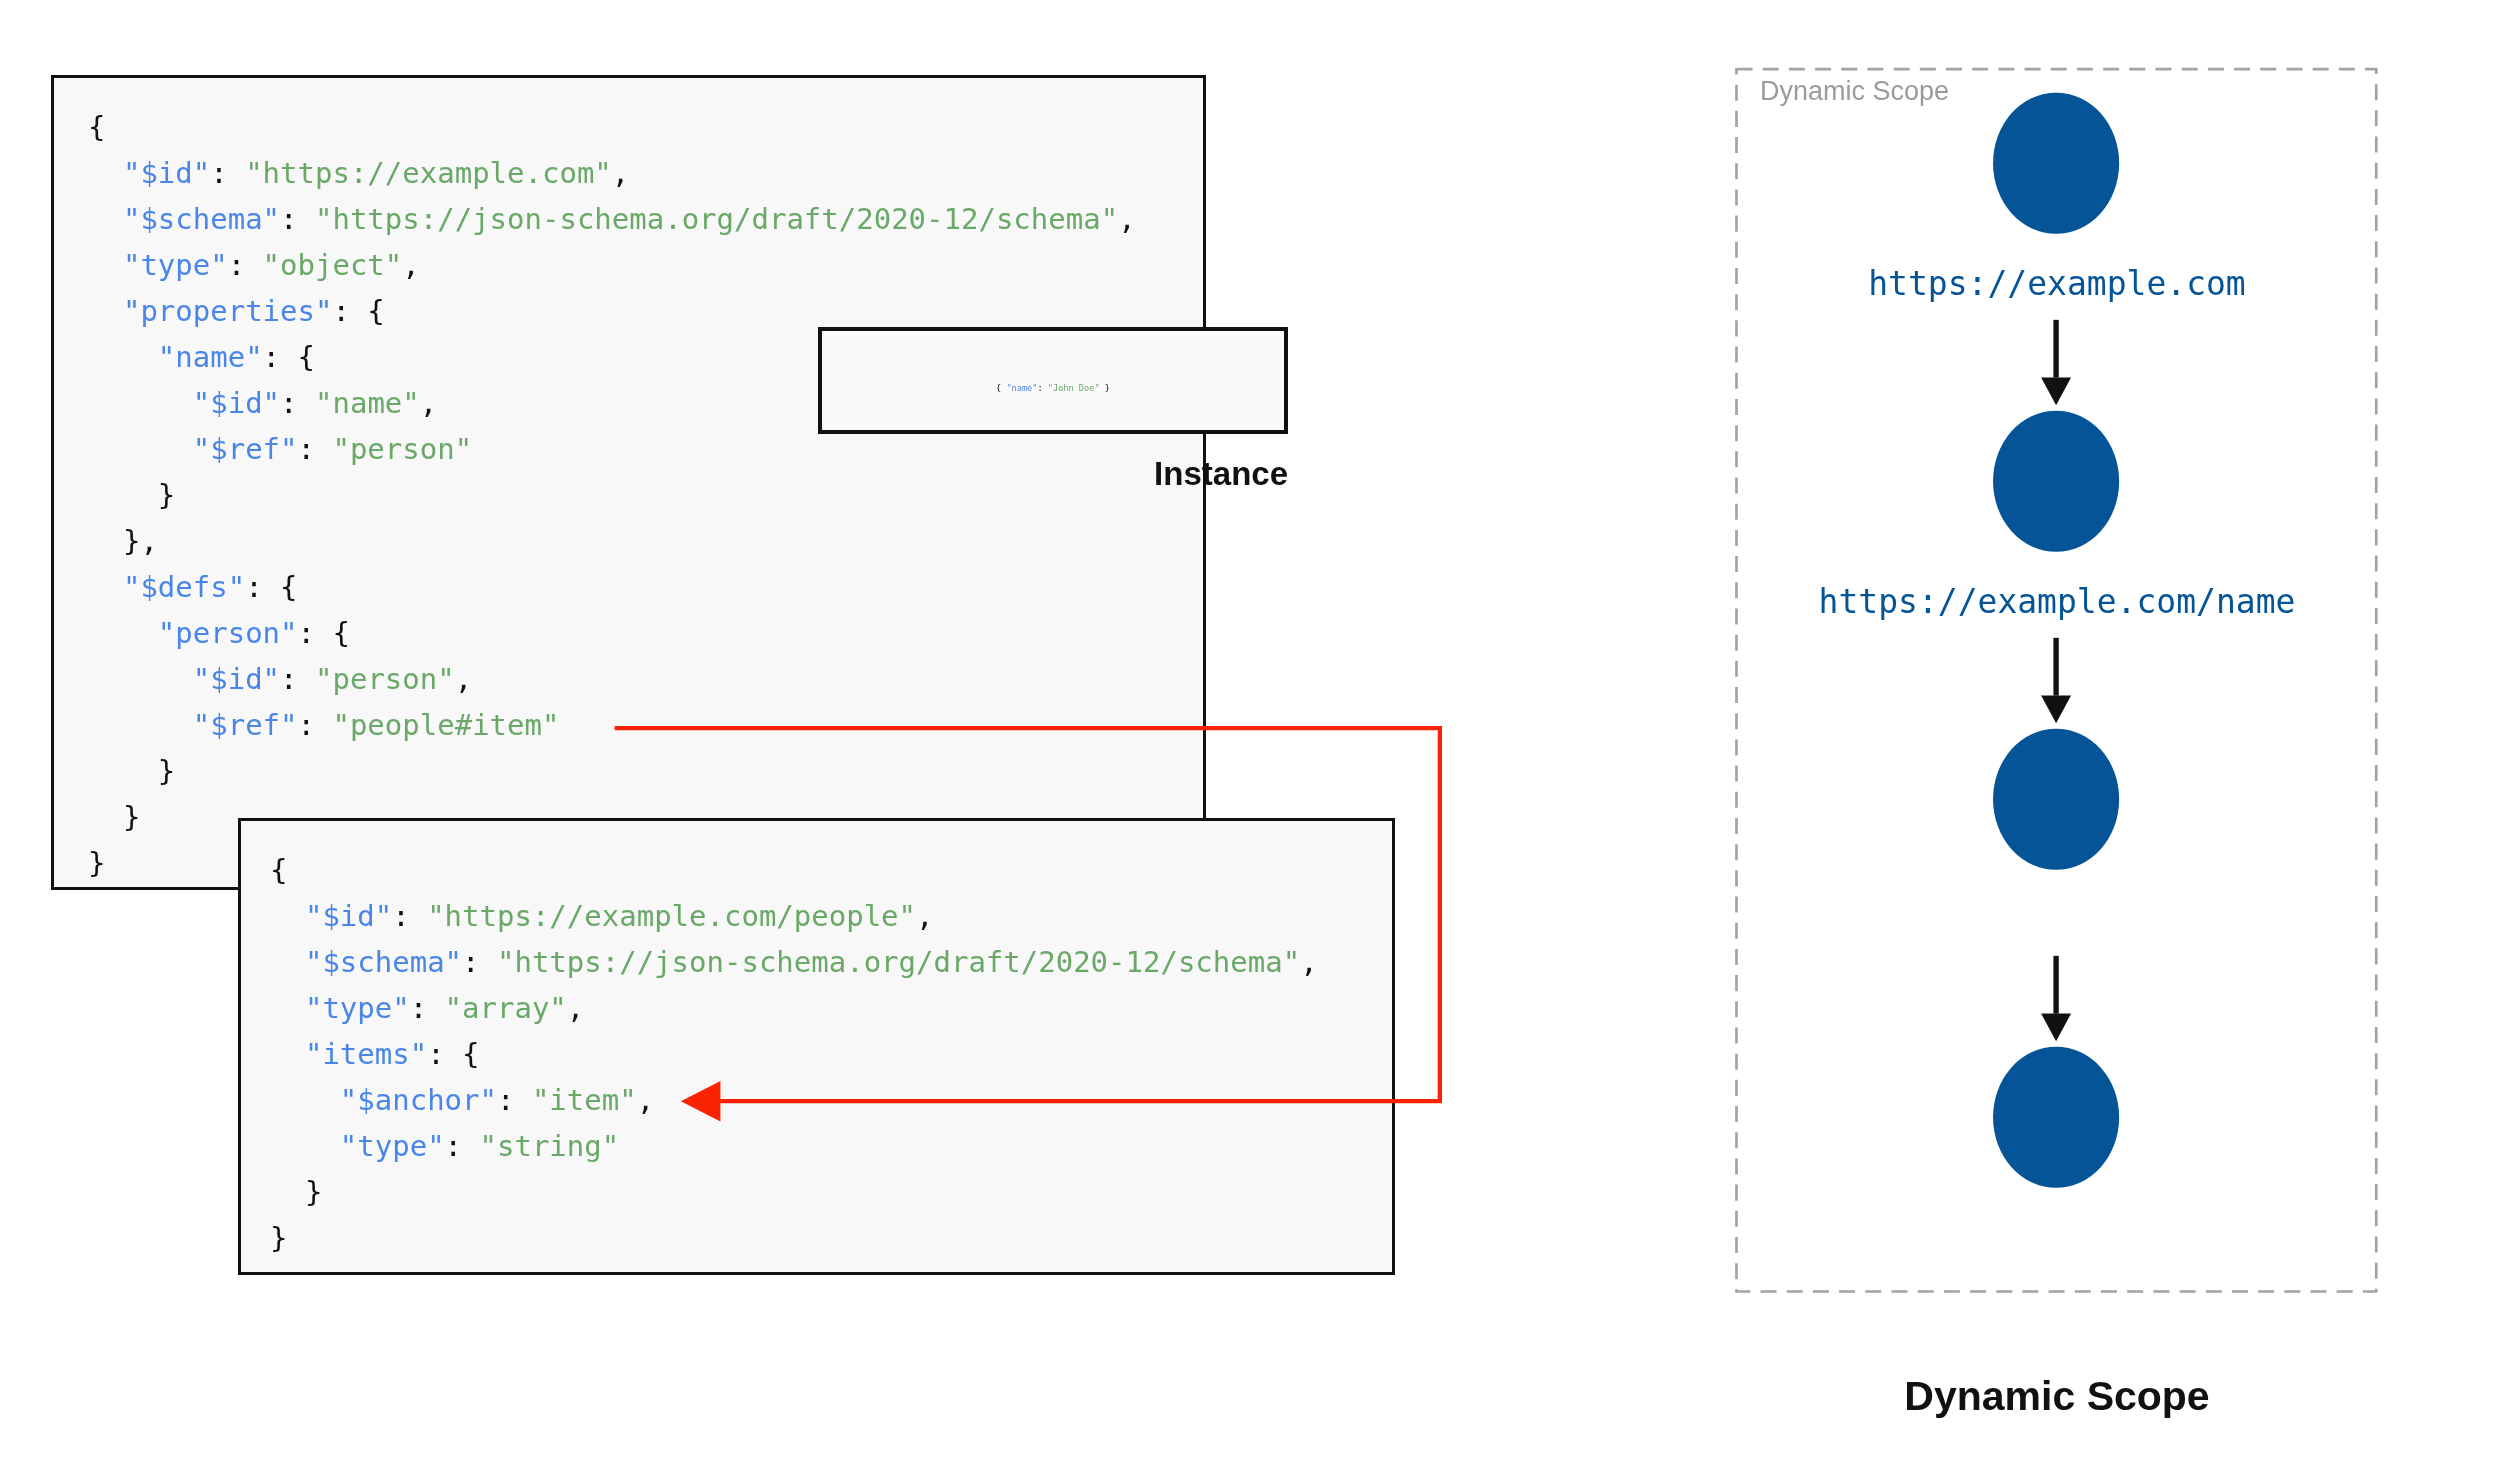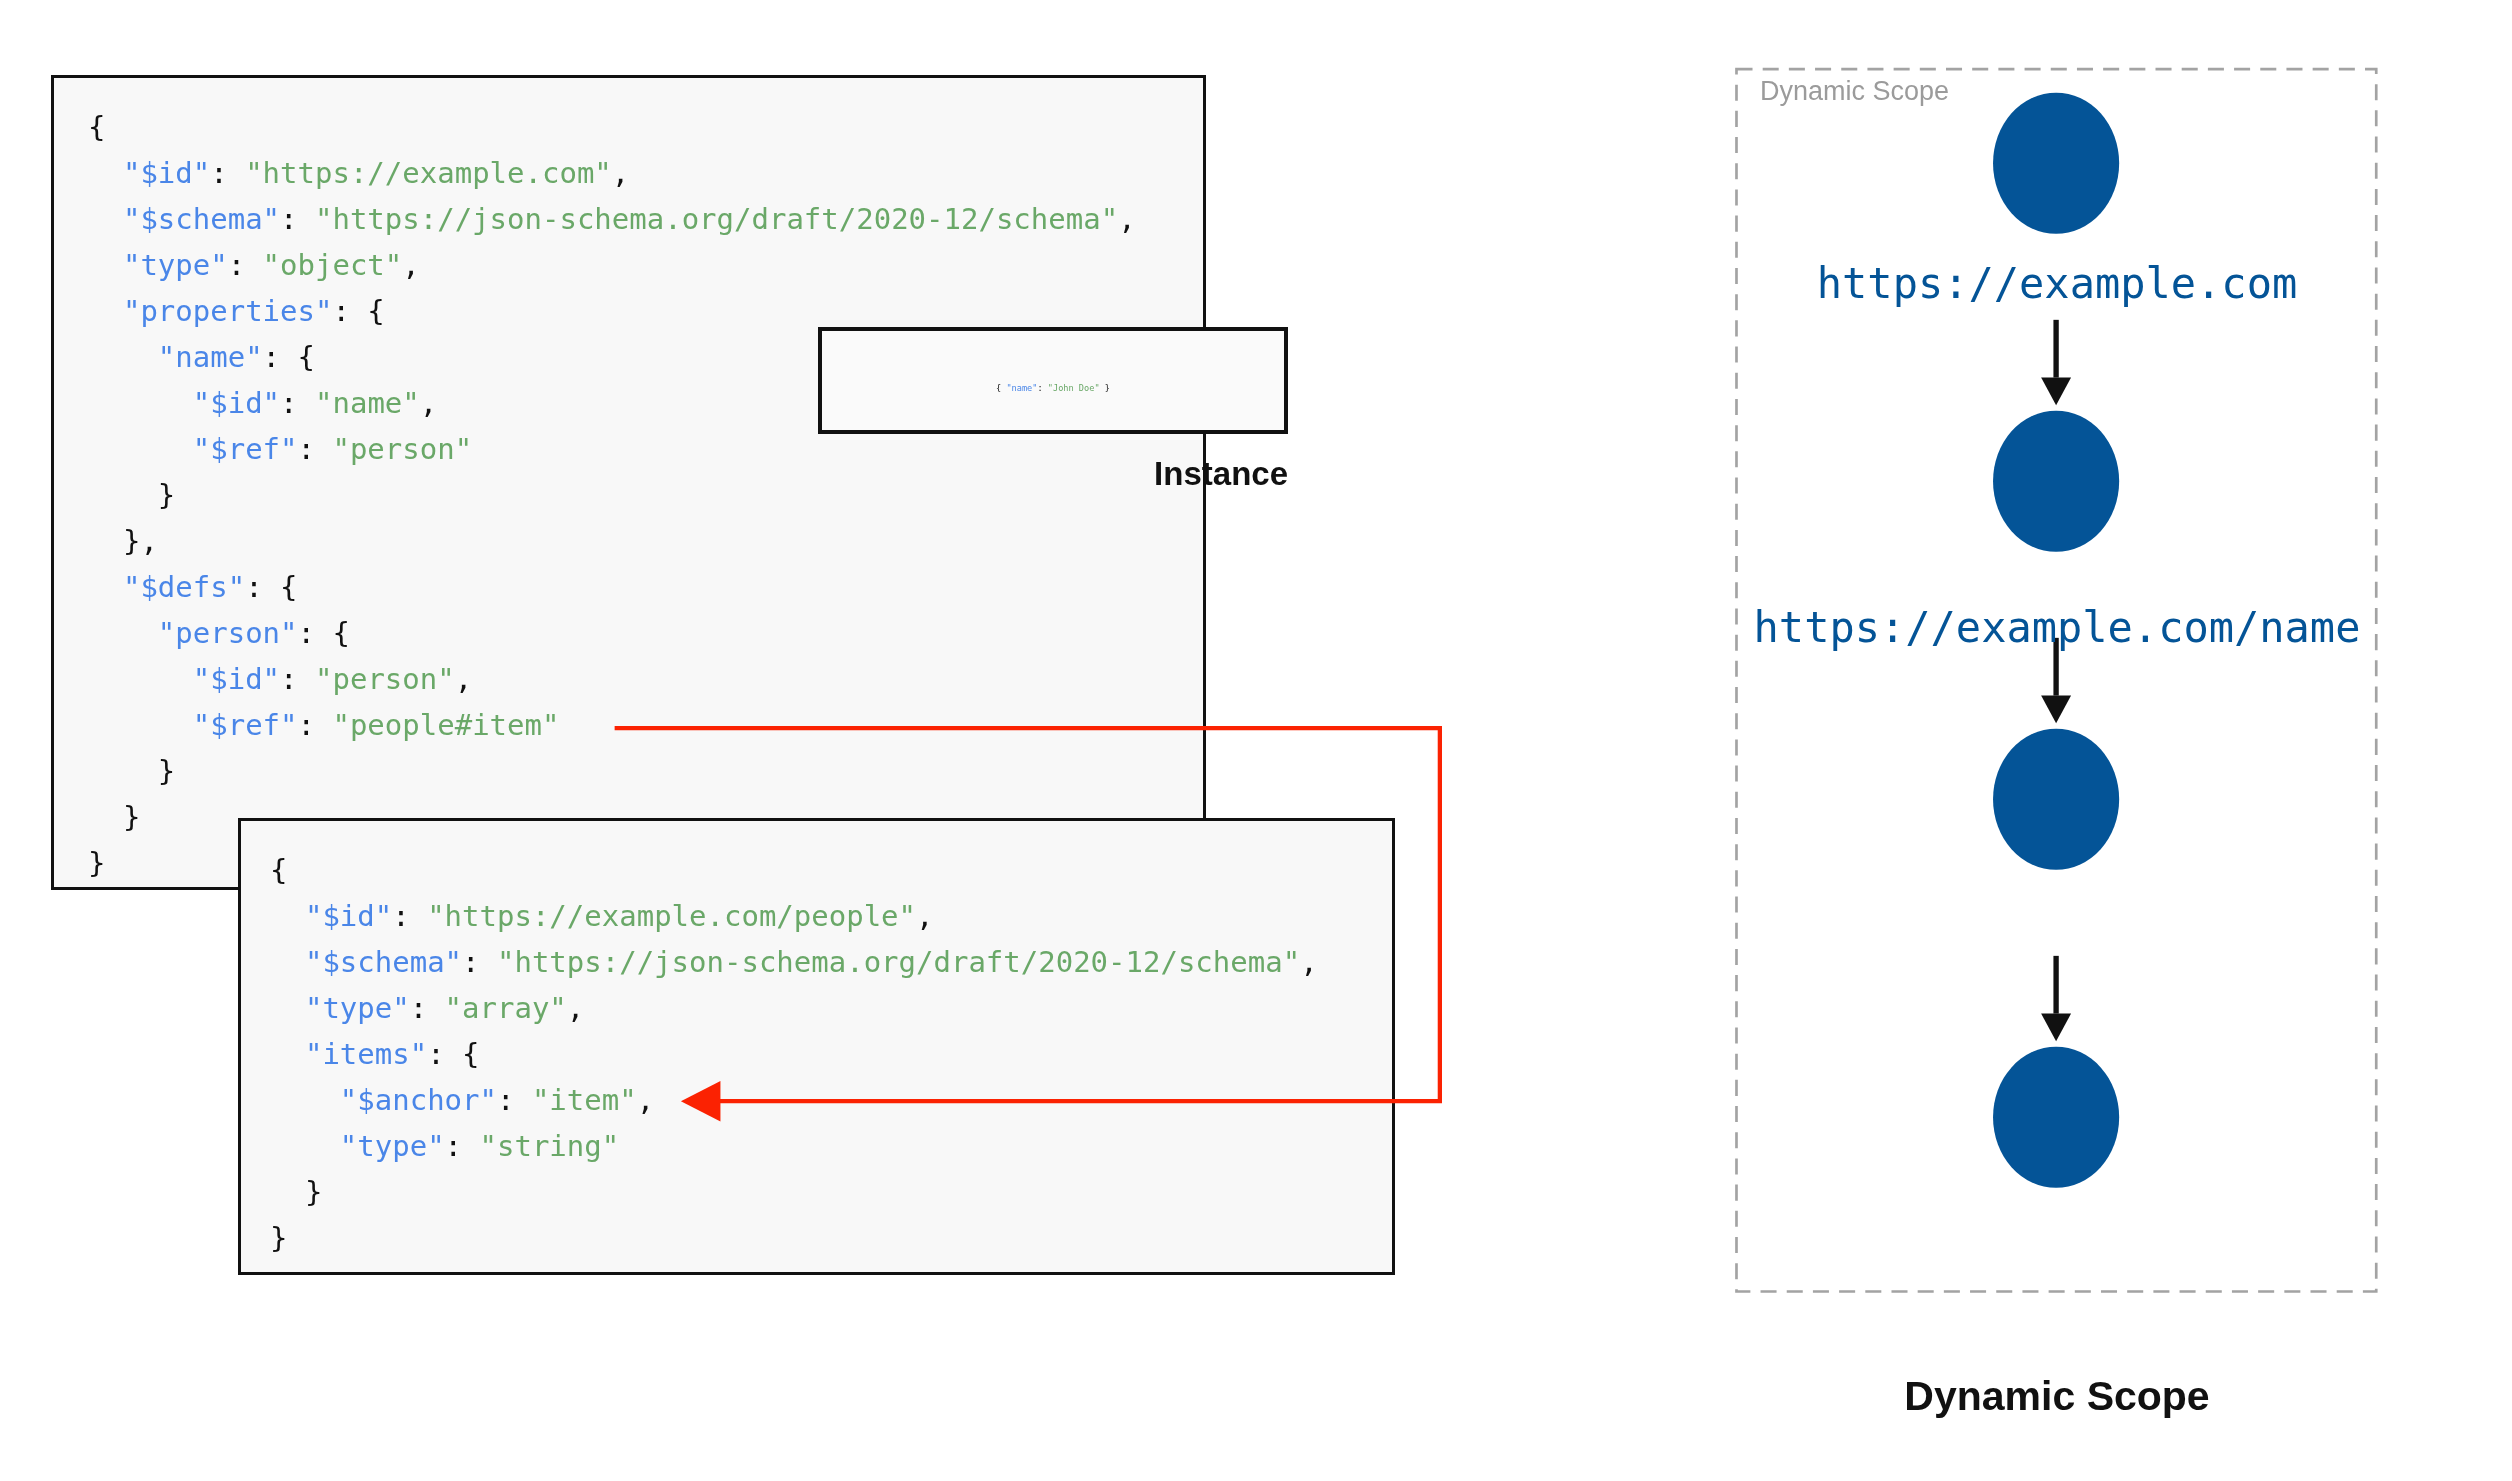--- a/index.html
+++ b/index.html
@@ -27,21 +27,21 @@
                   font-size:33px;font-weight:bold;z-index:2;}
   .overlay{position:absolute;left:0;top:0;width:2512px;height:1482px;pointer-events:none;}
   .red-path{fill:none;stroke:var(--arrow);stroke-width:8px;}
   .red-head{fill:var(--arrow);}
   .scope-rect{fill:none;stroke:var(--scopeline);stroke-width:5px;stroke-dasharray:30 19;}
   .node-circle{fill:var(--node);}
   .black-shaft{stroke:var(--text);stroke-width:10px;}
   .black-head{fill:var(--text);}
   .scope-title{position:absolute;left:1760px;top:76px;font-size:27px;color:var(--scopelabel);z-index:2;}
   .url-label{position:absolute;left:1737px;width:640px;text-align:center;
-             font-family:"DejaVu Sans Mono",monospace;font-size:42px;line-height:41px;
+             font-family:"DejaVu Sans Mono",monospace;font-size:33px;line-height:41px;
              color:var(--node);z-index:2;}
   .footer-left{position:absolute;left:114px;top:1368px;white-space:nowrap;z-index:2;}
   .footer-left .lbl{font-size:40px;font-weight:bold;font-family:"Liberation Sans",sans-serif;}
   .footer-left .url{font-size:43px;font-family:"DejaVu Sans Mono",monospace;font-weight:normal;color:var(--text);}
   .footer-right{position:absolute;left:1737px;top:1373px;width:640px;text-align:center;
                 font-size:41px;font-weight:bold;z-index:2;}
 </style>
 </head>
 <body>
 
@@ -107,18 +107,18 @@
     <pre><span class="t-p">{ </span><span class="t-k">"name"</span><span class="t-p">: </span><span class="t-s">"John Doe"</span><span class="t-p"> }</span></pre>
   </div>
 
   <svg class="overlay" width="2512" height="1482" viewBox="0 0 4700 2772" style="z-index:5;">
     <path class="red-path" d="M 1150 1362 H 2694 V 2060 H 1345"></path>
     <polygon class="red-head" points="1274,2060 1348,2022 1348,2098"></polygon>
   </svg>
 
   <div class="scope-title">Dynamic Scope</div>
   <div class="url-label" style="top:263px;">https://example.com</div>
-  <div class="url-label" style="top:581px;margin-top:26px;">https://example.com/name</div>
+  <div class="url-label" style="top:581px;">https://example.com/name</div>
 
   <div class="footer-right">Dynamic Scope</div>
 
 </div>
 
 
 </body></html>

